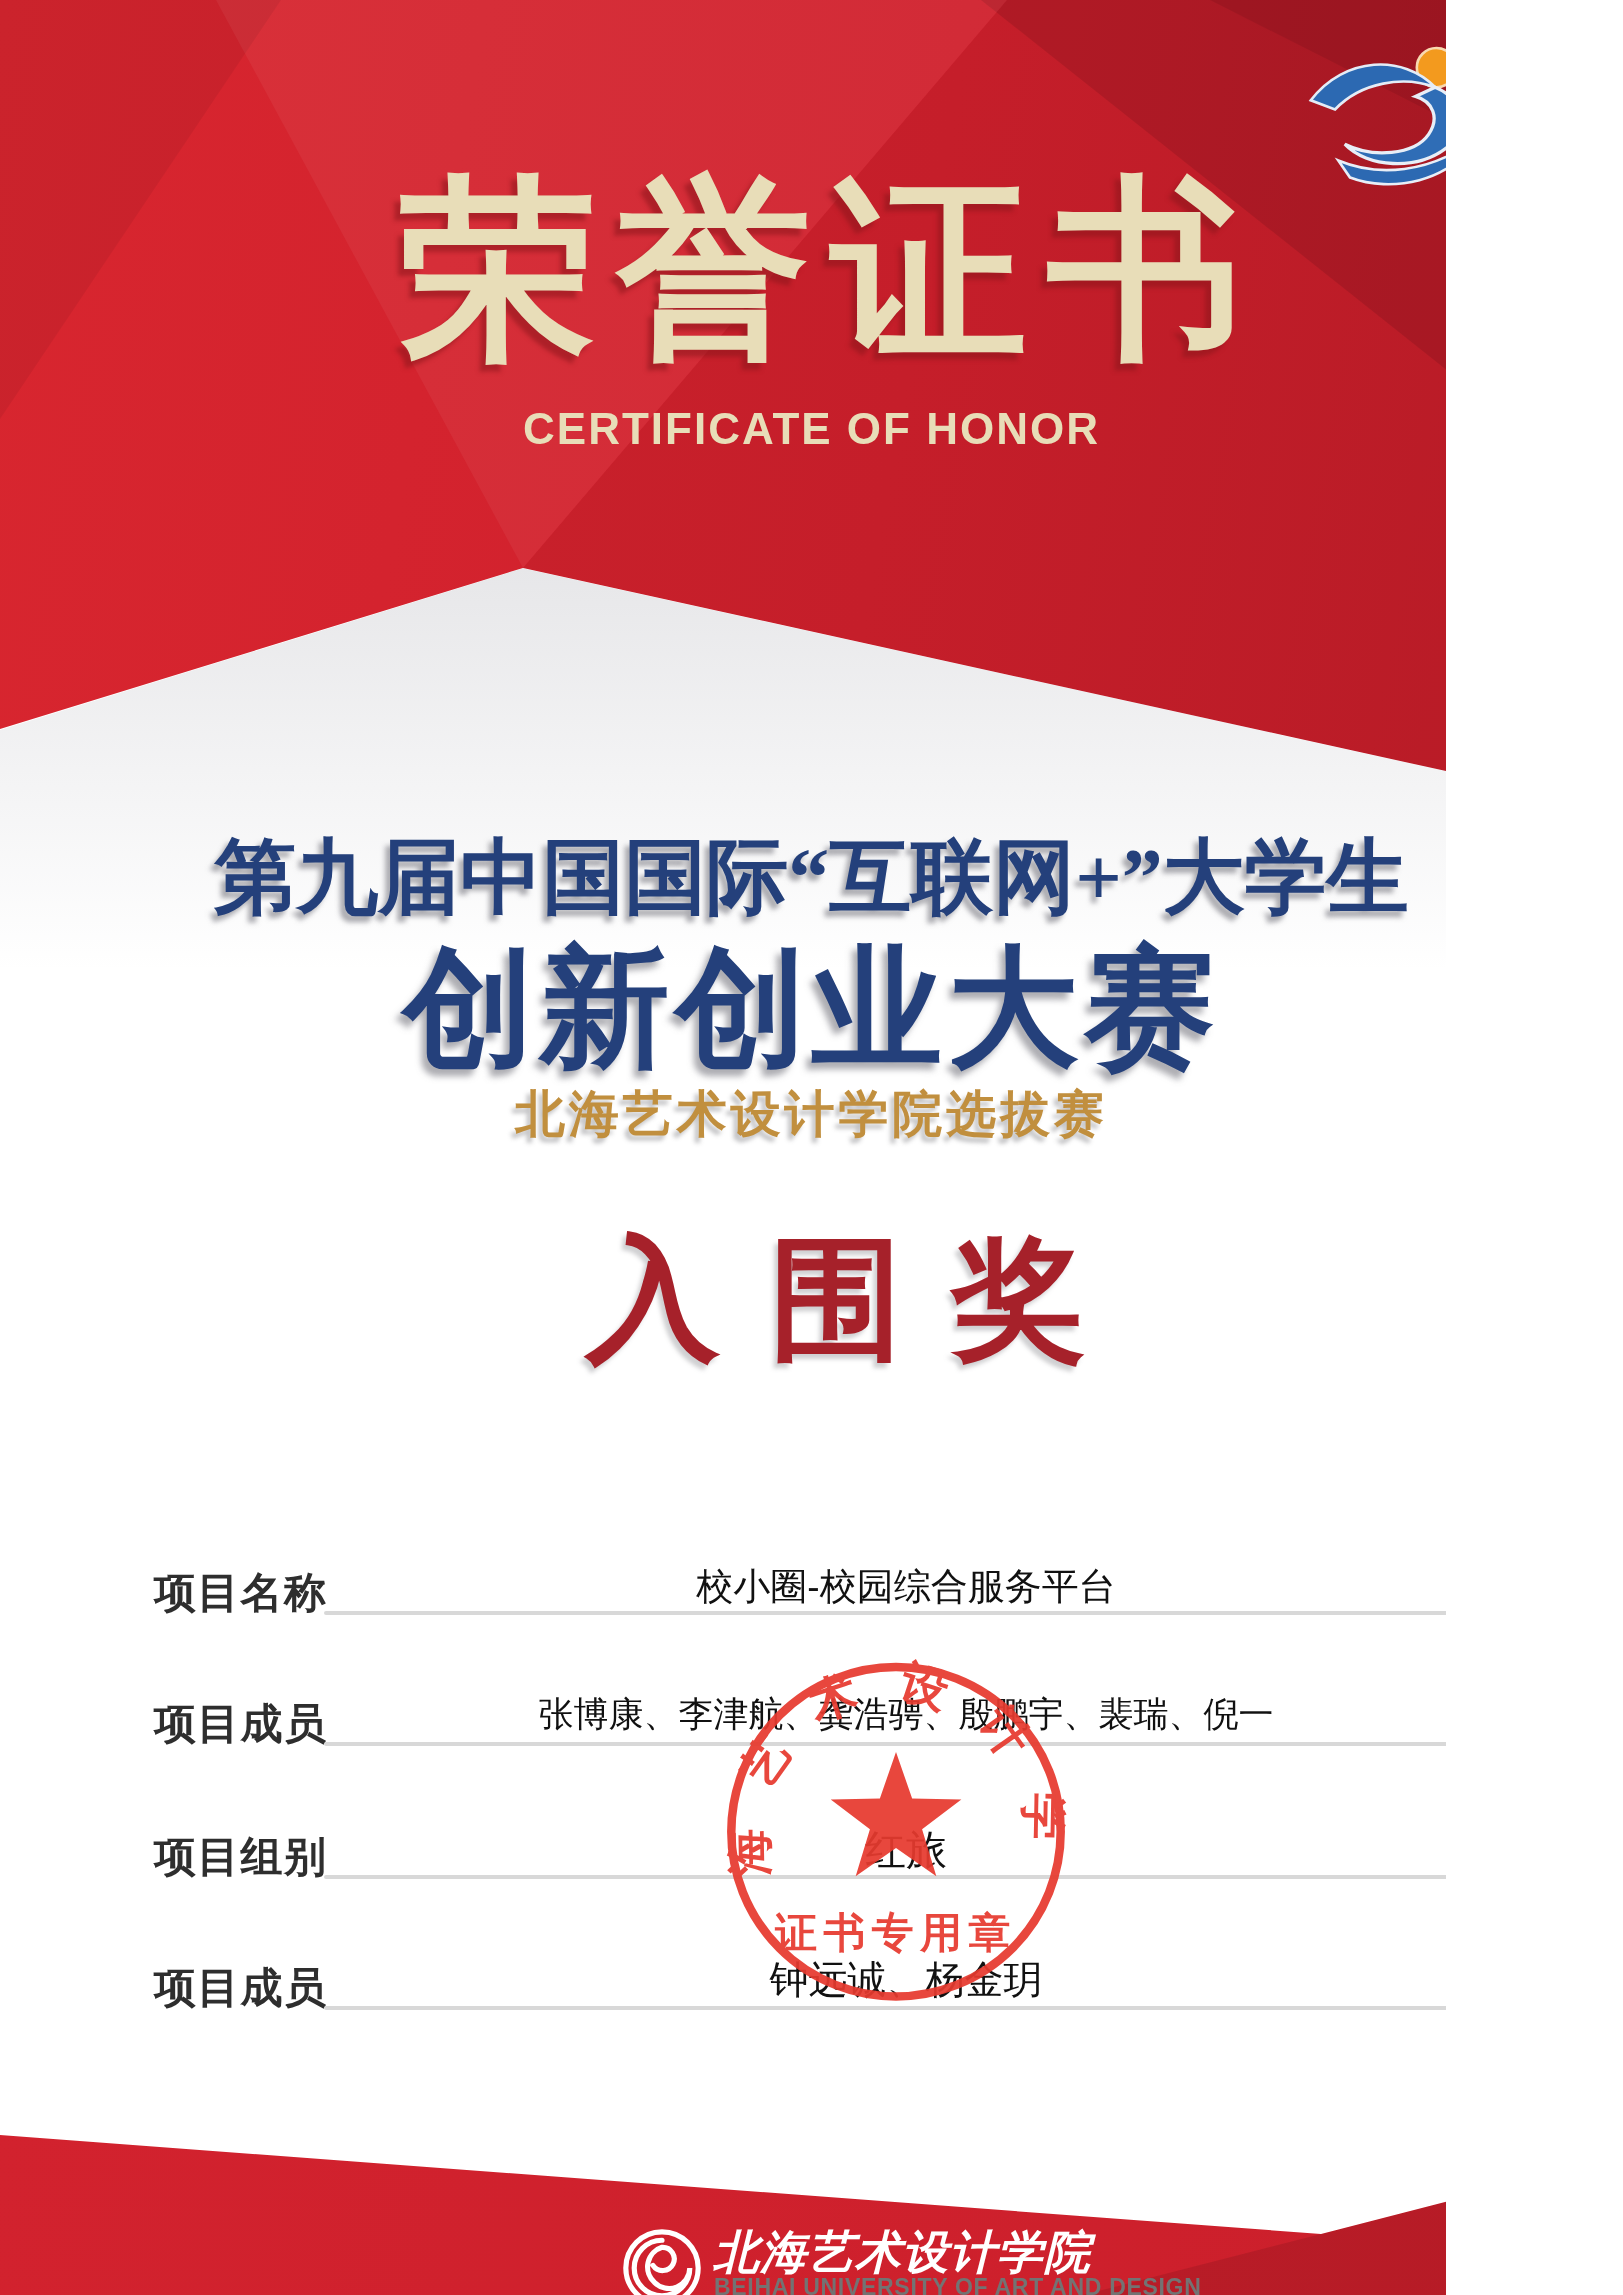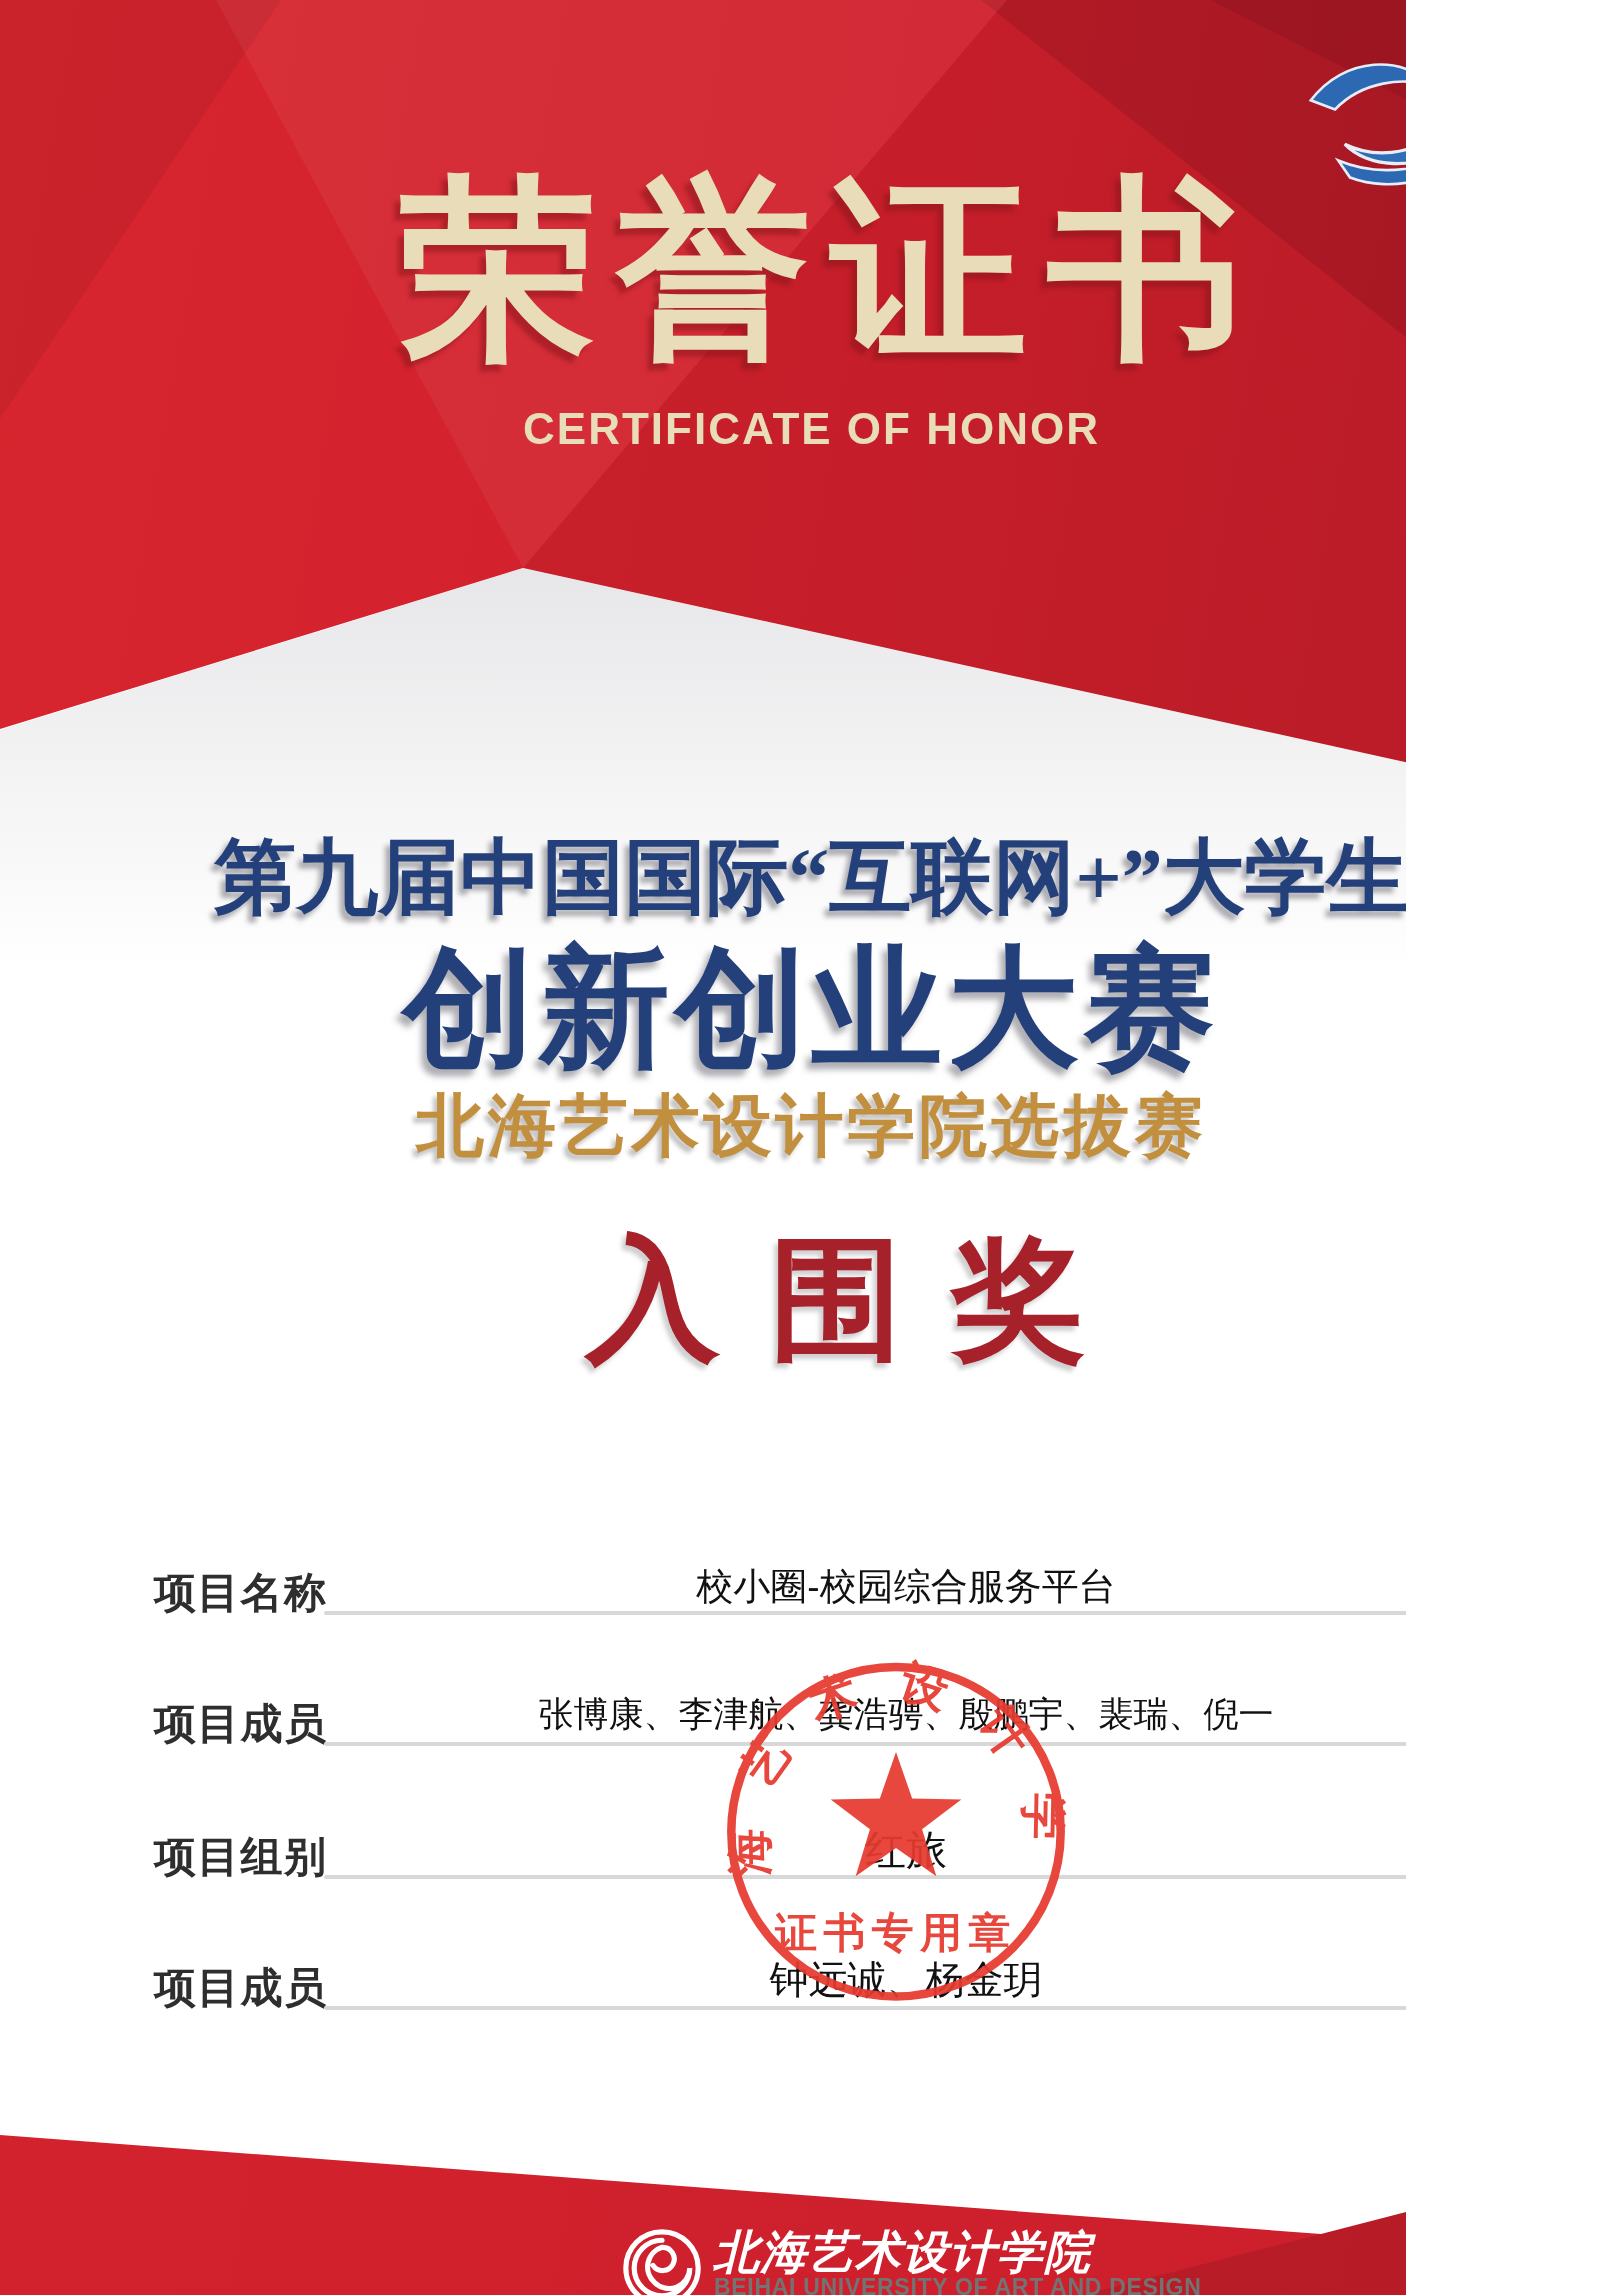--- a/index.html
+++ b/index.html
@@ -1,17 +1,17 @@
 <!DOCTYPE html>
 <html style="font-size:10.5px"><head>
 <meta charset="utf-8">
 <style>
   html,body{margin:0;padding:0;background:#ffffff;}
   #page{position:relative;width:1406px;height:2295px;overflow:hidden;background:#ffffff;
-        font-family:"Liberation Sans",sans-serif;}
+        font-family:"Liberation Sans",sans-serif;padding-left:40px;}
   
   .header{position:absolute;left:0;top:0;width:1623px;height:818px;
           background:linear-gradient(100deg,#d8262f 0%,#d0202d 55%,#c11d29 100%);
           clip-path:polygon(0px 0px,1623px 0px,1623px 810px,523px 568px,0px 729px);}
   .facet{position:absolute;left:0;top:0;width:1623px;height:818px;}
   .facet.tr  {background:rgba(0,0,0,0.10);clip-path:polygon(981px 0px,1623px 0px,1623px 510px);}
   .facet.tr2 {background:rgba(0,0,0,0.08);clip-path:polygon(1210px 0px,1623px 0px,1623px 209px);}
   .facet.lf  {background:rgba(0,0,0,0.06);clip-path:polygon(0px 0px,281px 0px,0px 419px);}
   .facet.mid {background:rgba(255,255,255,0.05);clip-path:polygon(523px 568px,216px 0px,1007px 0px);}
   .facet.rdg {background:rgba(0,0,0,0.05);clip-path:polygon(523px 568px,1007px 0px,1623px 0px,1623px 810px);}
@@ -29,21 +29,21 @@
   
   .centered{position:absolute;left:0;width:1623px;text-align:center;white-space:nowrap;}
   .title-cn{top:162px;font-size:196px;line-height:1.1;font-weight:900;color:#e8ddb8;
             letter-spacing:19.6px;padding-left:19.6px;
             text-shadow:-5.9px 7.2px 4.6px rgba(140,22,28,0.55);}
   .title-en{top:404px;font-size:44px;font-weight:bold;color:#e8ddb8;letter-spacing:2px;}
   .h-line1{top:823px;font-family:"Liberation Serif",serif;font-weight:bold;font-size:82px;
            color:#24407b;text-shadow:-4.6px 5.9px 5.2px rgba(105,105,115,0.55);}
   .h-line2{top:921px;font-family:"Liberation Serif",serif;font-weight:bold;font-size:131px;
            color:#24407b;letter-spacing:5.2px;text-shadow:-5.2px 6.5px 5.9px rgba(105,105,115,0.55);}
-  .h-line3{top:1081px;font-family:"Liberation Serif",serif;font-weight:bold;font-size:68px;
+  .h-line3{top:1081px;font-family:"Liberation Serif",serif;font-weight:bold;font-size:50px;
            color:#c18f3e;letter-spacing:3.9px;text-shadow:-3.9px 5.2px 4.6px rgba(120,120,125,0.45);}
   .award  {top:1210px;font-family:"Liberation Serif",serif;font-weight:bold;font-size:134px;
            color:#a6212a;letter-spacing:49px;padding-left:49px;
            text-shadow:-3.9px 5.2px 4.6px rgba(120,120,125,0.35);}
   
   .row-label{position:absolute;left:154px;width:196px;font-size:42px;font-weight:bold;
              color:#2e2e2e;letter-spacing:1.3px;white-space:nowrap;}
   .row-line{position:absolute;left:324px;width:1164px;height:3.9px;background:#d8d8d8;border-radius:2px;}
   .row-value{position:absolute;left:324px;width:1164px;text-align:center;font-size:37px;
              color:#111111;white-space:nowrap;}

